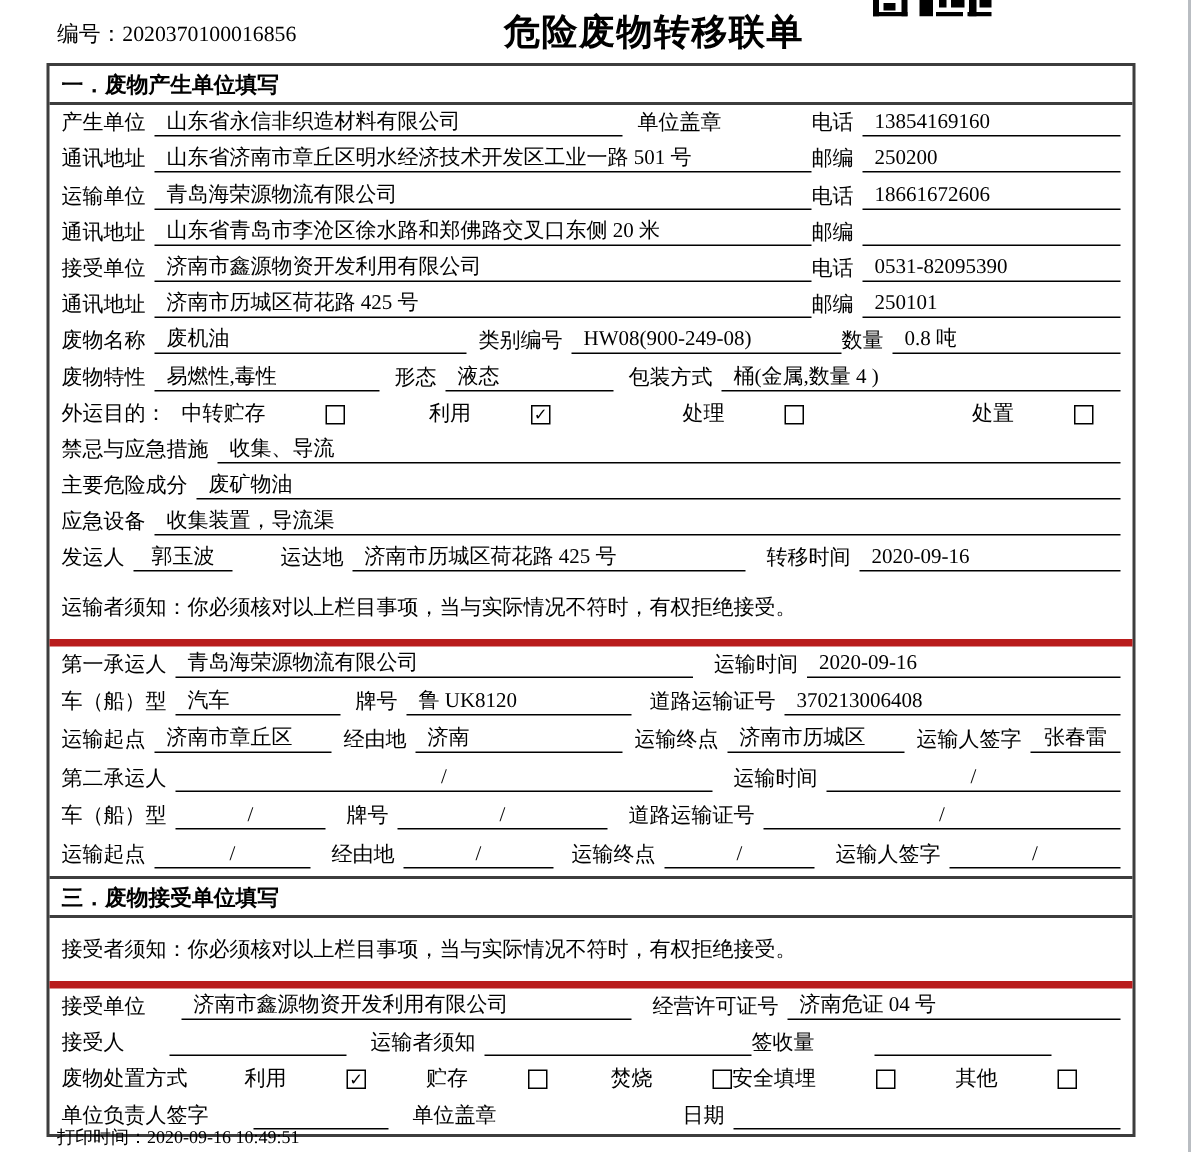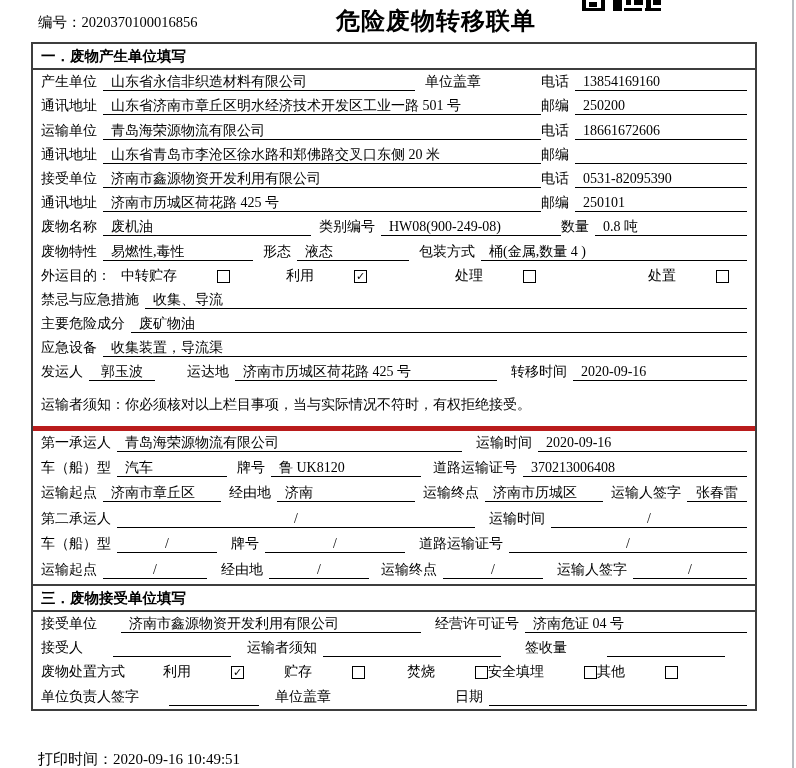--- a/index.html
+++ b/index.html
@@ -6,21 +6,21 @@
   html,body { background:#fff; }
   .page {
     position:relative; width:796px; height:768px; background:#ffffff;
     font-family:"Liberation Serif","DejaVu Serif",serif;
     font-size:14px; color:#000; overflow:hidden;
   }
   .scan-edge { position:absolute; top:0; right:2px; width:2px; height:768px; background:#b9bdc2; }
   .serial { position:absolute; top:13px; left:38px; font-size:14.5px; white-space:nowrap; }
   .doc-title { position:absolute; top:5px; left:336px; font-size:24px; font-weight:bold; letter-spacing:1px; white-space:nowrap; }
   .qr { position:absolute; top:0; left:582px; }
-  .print-line { position:absolute; top:750px; left:38px; font-size:15px; white-space:nowrap; }
+  .print-line { position:absolute; top:750px; left:38px; font-size:12px; white-space:nowrap; }
 
   .form { position:absolute; left:31px; top:42px; width:726px; border:2px solid #3d3d3d; background:#fff; }
   .sec-title { font-weight:bold; font-size:14.5px; padding:3px 8px 2px; border-bottom:2px solid #3d3d3d; white-space:nowrap; }
   .sec-title.mid { border-top:2px solid #3d3d3d; }
   .notice { padding:12px 8px; border-bottom:5px solid #b91c1c; white-space:nowrap;font-family:Liberation Mono, monospace; }
 
   .row { display:flex; align-items:flex-end; padding:0 8px 3px; white-space:nowrap; }
   .sec1 .row { height:24.2px; }
   .sec2 .row { height:25.4px;align-items:center; }
   .sec3 .row { height:24.2px; }
@@ -228,34 +228,35 @@
         <span class="u c" style="width:100px">/</span>
         <span class="lbl" style="margin-left:12px">运输终点</span>
         <span class="u c" style="width:100px">/</span>
         <span class="lbl" style="margin-left:14px">运输人签字</span>
         <span class="u grow c">/</span>
       </div>
     </div>
 
     <div class="sec sec3">
       <div class="sec-title mid">三．废物接受单位填写</div>
+      <div class="notice">接受者须知：你必须核对以上栏目事项，当与实际情况不符时，有权拒绝接受。</div>
 
       <div class="row">
         <span class="lbl">接受单位</span>
         <span class="u" style="margin-left:18px;width:300px">济南市鑫源物资开发利用有限公司</span>
         <span class="lbl" style="margin-left:14px">经营许可证号</span>
         <span class="u grow">济南危证 04 号</span>
       </div>
 
       <div class="row">
         <span class="lbl">接受人</span>
         <span class="u" style="margin-left:24px;width:118px"></span>
         <span class="lbl" style="margin-left:16px">运输者须知</span>
         <span class="u" style="width:178px"></span>
-        <span class="lbl" style="margin-left:24px">签收量</span>
+        <span class="lbl" style="">签收量</span>
         <span class="u" style="margin-left:34px;width:118px"></span>
       </div>
 
       <div class="row">
         <span class="lbl">废物处置方式</span>
         <span class="cbg" style="margin-left:32px">
           <span>利用</span>
           <i class="cb">✓</i>
         </span>
         <span class="cbg" style="margin-left:40px">
@@ -263,21 +264,21 @@
           <i class="cb"></i>
         </span>
         <span class="cbg" style="margin-left:42px">
           <span>焚烧</span>
           <i class="cb"></i>
         </span>
         <span class="cbg" style="">
           <span>安全填埋</span>
           <i class="cb"></i>
         </span>
-        <span class="cbg" style="">
+        <span class="cbg" style="margin-left:40px">
           <span>其他</span>
           <i class="cb"></i>
         </span>
       </div>
 
       <div class="row">
         <span class="lbl">单位负责人签字</span>
         <span class="u" style="margin-left:24px;width:90px"></span>
         <span class="lbl" style="margin-left:16px">单位盖章</span>
         <span class="lbl" style="margin-left:118px">日期</span>

